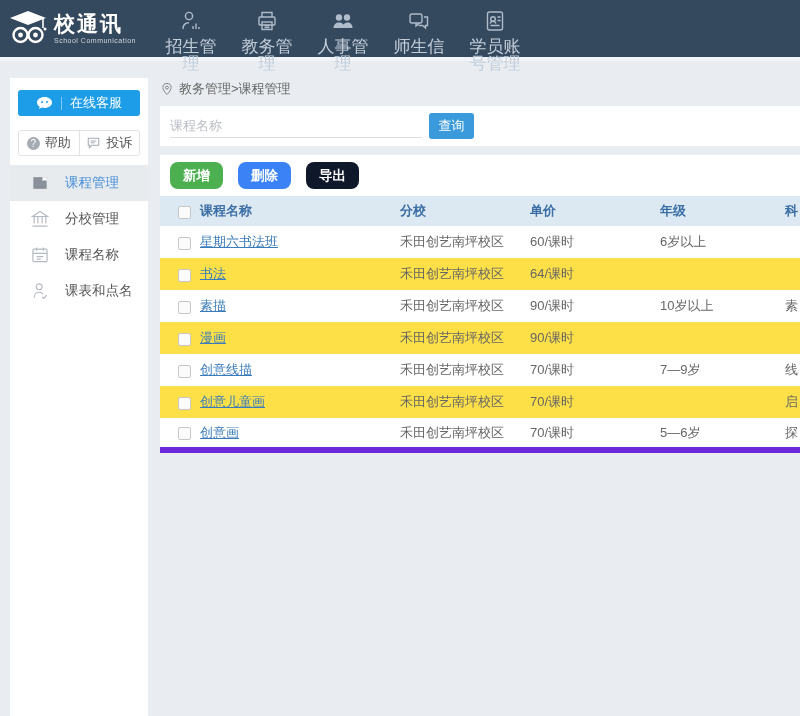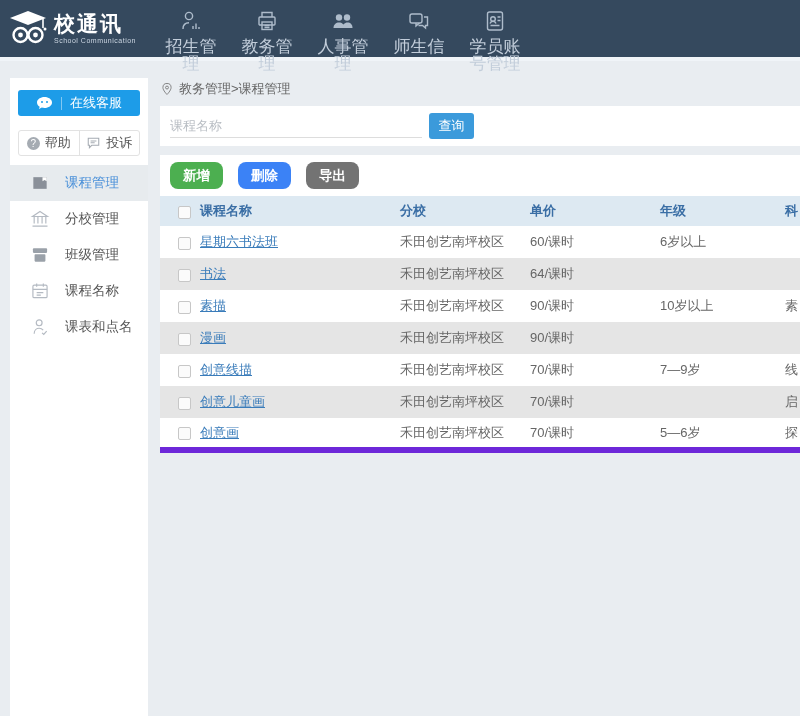--- a/index.html
+++ b/index.html
@@ -50,32 +50,32 @@
   .panel { background:#ffffff; overflow:hidden; }
   .search-panel { margin-top:6px; height:40px; display:flex; align-items:center; padding:0 10px; }
   .search-input { width:252px; border:none; border-bottom:1px solid #ddd; height:24px; font-size:13px; color:#666; outline:none; font-family:inherit; }
   .search-input::placeholder { color:#b9bec4; }
   .query-btn { margin-left:7px; width:45px; height:26px; background:#3b9adb; border:none; border-radius:3px; color:#fff; font-size:13px; cursor:pointer; }
   .table-panel { margin-top:9px; padding-top:7px; }
   .actions { display:flex; gap:15px; padding-left:10px; }
   .btn { height:27px; min-width:45px; padding:0 13px; border:none; border-radius:8px; color:#fff; font-size:13.5px; font-weight:bold; cursor:pointer; }
   .btn-add { background:#4caf50; }
   .btn-del { background:#3b82f6; }
-  .btn-exp { background:#737373; }
+  .btn-exp { background:#0f172a; }
 
   table { margin-top:7px; width:745px; table-layout:fixed; border-collapse:collapse; font-size:13px; }
   col.c-check { width:40px; } col.c-name { width:200px; } col.c-branch { width:130px; }
   col.c-price { width:130px; } col.c-grade { width:125px; } col.c-subject { width:120px; }
   thead th { background:#dde9f2; color:#3a6ea5; font-weight:bold; text-align:left; height:30px; padding:0; }
   tbody td { height:32px; color:#666; padding:0; }
   .pad-check { padding-left:18px; }
   .cb { appearance:none; -webkit-appearance:none; width:13px; height:13px; border:1px solid #c7c7c7; border-radius:2px; background:#fbfbfb; vertical-align:middle; cursor:pointer; }
   a.course { color:#3a7cba; text-decoration:underline; cursor:pointer; }
-  tr.stripe td { background:#e5e5e5; }
-  tr.hovered td { background:#e5e5e5; }
+  tr.stripe td { background:#fde047; }
+  tr.hovered td { background:#fde047; }
   tbody tr:last-child td { border-bottom:6px solid #6d28d9; }
 </style>
 </head>
 <body>
 
 <header class="topbar">
   <div class="logo">
     <svg width="42" height="42" viewBox="0 0 42 42">
       <polygon points="21,3 39,10 21,17 3,10" fill="#ffffff"></polygon>
       <line x1="36" y1="11" x2="36" y2="20" stroke="#ffffff" stroke-width="1.6"></line>
@@ -186,27 +186,20 @@
       </li>
       <li class="menu-item">
         <svg width="20" height="20" viewBox="0 0 24 24">
             <path d="M12 3l9 6H3z"></path>
             <path d="M5 9.5v8 M9.5 9.5v8 M14.5 9.5v8 M19 9.5v8 M3 20.5h18"></path>
           </svg>
         <span>分校管理</span>
       </li>
       <li class="menu-item">
         <svg width="20" height="20" viewBox="0 0 24 24">
-            <rect class="fill" x="3.5" y="4" width="17" height="5.5" rx="1"></rect>
-            <rect class="fill" x="5.5" y="11" width="13" height="9" rx="1"></rect>
-          </svg>
-        <span>班级管理</span>
-      </li>
-      <li class="menu-item">
-        <svg width="20" height="20" viewBox="0 0 24 24">
             <rect x="3.5" y="5" width="17" height="15" rx="1.5"></rect>
             <path d="M8 3v4 M16 3v4 M3.5 10h17 M8 14h8 M8 17h5"></path>
           </svg>
         <span>课程名称</span>
       </li>
       <li class="menu-item">
         <svg width="20" height="20" viewBox="0 0 24 24">
             <circle cx="11" cy="7" r="3.5"></circle>
             <path d="M5 20c0-4.5 3-6.5 6-6.5 2 0 3.6.8 4.8 2.2"></path>
             <path d="M14.5 19l2 2 3.5-4"></path>

